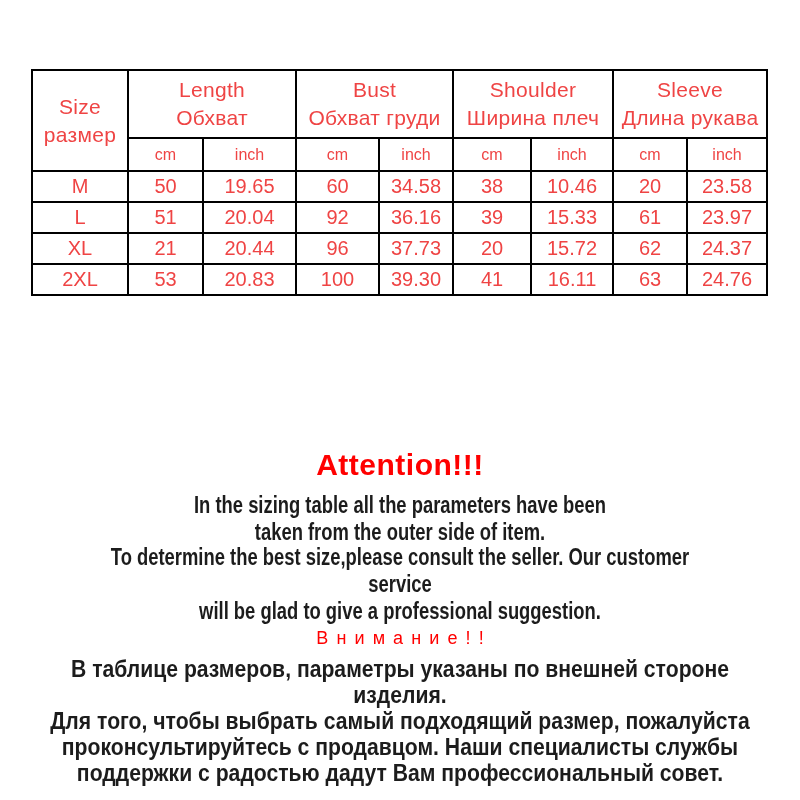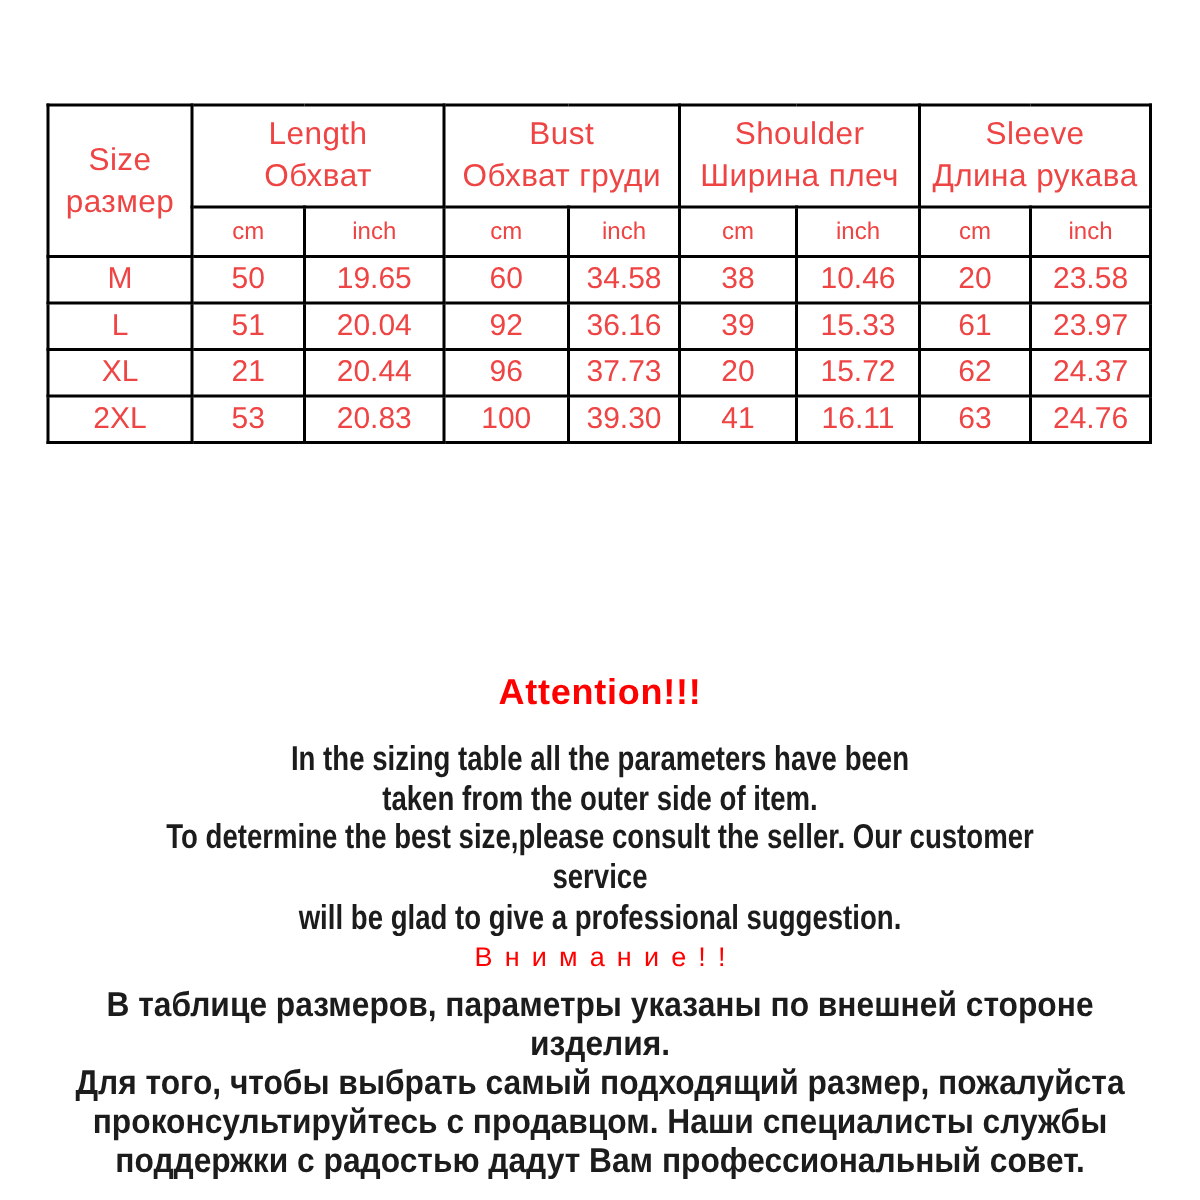--- a/index.html
+++ b/index.html
@@ -33,21 +33,21 @@
   .size-table tbody tr           { height: 31px; }
   .size-table .group-cell span { display: block; font-size: 21px; line-height: 28px; letter-spacing: 0.3px; }
   .size-table .size-cell span  { display: block; font-size: 21px; line-height: 28px; letter-spacing: 0.3px; }
   .size-table .unit-row th { font-size: 16px; }
   .size-table tbody td { font-size: 20px; }
 
   
   .note { position: absolute; left: 0; width: 800px; text-align: center; }
   .attention-en {
     top: 448px;
-    font-size: 24px;
+    font-size: 30px;
     font-weight: bold;
     letter-spacing: 0.5px;
   }
   .en-para { color: #1c1c1c; font-weight: bold; font-size: 23px; line-height: 27px;
              transform: scaleX(0.80); transform-origin: 50% 0; }
   .en-para-1 { top: 492px; }
   .en-para-2 { top: 544px; }
   .attention-ru {
     top: 612px;
     font-size: 18px;

